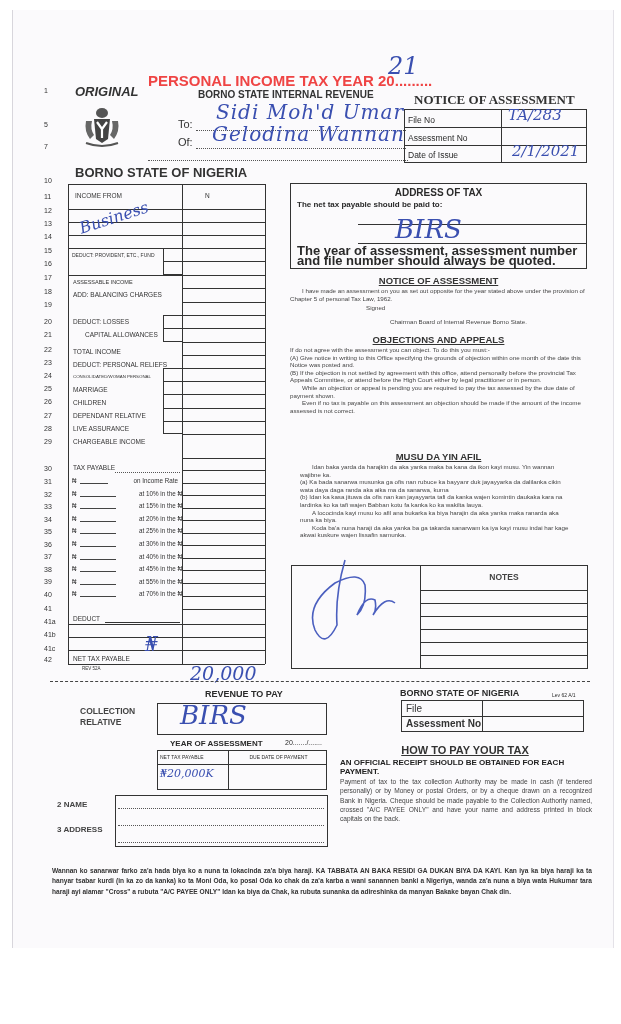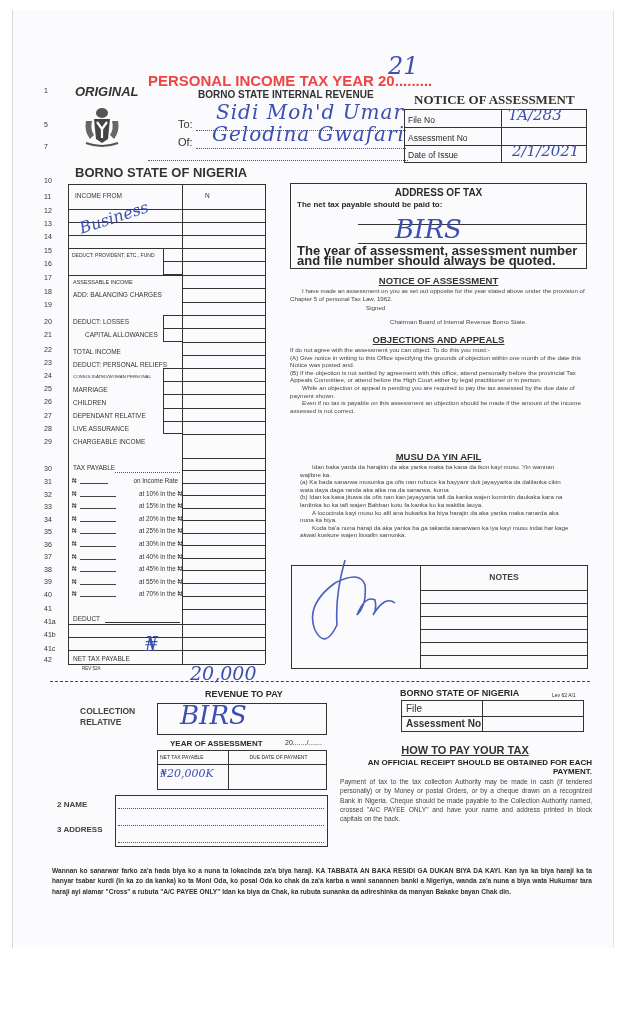--- a/index.html
+++ b/index.html
@@ -36,21 +36,21 @@
   <path d="M4 16 Q2 26 8 34 L12 30 Q8 24 10 16 Z" fill="#666"></path>
   <path d="M36 16 Q38 26 32 34 L28 30 Q32 24 30 16 Z" fill="#666"></path>
   <path d="M4 38 Q20 44 36 38" stroke="#555" stroke-width="2" fill="none"></path>
 </svg>
 
 <div class="abs" style="left:178px;top:118px;font-size:11px;color:#333;">To:</div>
 <div class="dot" style="left:196px;top:130px;width:210px;"></div>
 <div class="hand" style="left:216px;top:100px;font-size:20px;letter-spacing:1px;">Sidi Moh'd Umar</div>
 <div class="abs" style="left:178px;top:136px;font-size:11px;color:#333;">Of:</div>
 <div class="dot" style="left:196px;top:148px;width:210px;"></div>
-<div class="hand" style="left:212px;top:122px;font-size:20px;letter-spacing:1px;">Gelodina Gwafari</div>
+<div class="hand" style="left:212px;top:122px;font-size:20px;letter-spacing:1px;">Gelodina Wannan</div>
 <div class="dot" style="left:148px;top:160px;width:260px;"></div>
 
 <div class="box" style="left:404px;top:109px;width:183px;height:54px;border-width:1.6px;"></div>
 <div class="vl" style="left:501px;top:109px;height:54px;"></div>
 <div class="hl" style="left:404px;top:127px;width:183px;"></div>
 <div class="hl" style="left:404px;top:145px;width:183px;"></div>
 <div class="abs" style="left:408px;top:115px;font-size:8.5px;">File No</div>
 <div class="hand" style="left:508px;top:106px;font-size:15px;">TA/283</div>
 <div class="abs" style="left:408px;top:133px;font-size:8.5px;">Assessment No</div>
 <div class="abs" style="left:508px;top:133px;font-size:8.5px;"></div>
@@ -263,17 +263,17 @@
 <div class="box" style="left:401px;top:700px;width:183px;height:32px;border-width:1.6px;"></div>
 <div class="vl" style="left:482px;top:700px;height:32px;"></div>
 <div class="hl" style="left:401px;top:716px;width:183px;"></div>
 <div class="abs" style="left:406px;top:703px;font-size:10px;font-weight:normal;color:#333;">File</div>
 <div class="abs" style="left:486px;top:703px;font-size:9px;"></div>
 <div class="abs" style="left:406px;top:718px;font-size:10px;font-weight:bold;color:#333;">Assessment No</div>
 <div class="abs" style="left:486px;top:718px;font-size:9px;"></div>
 
 <div class="abs hd" style="left:340px;top:744px;width:250px;font-size:11px;">HOW TO PAY YOUR TAX</div>
 <div class="abs" style="left:340px;top:758px;width:252px;font-size:7.3px;line-height:9.4px;color:#444;">
-  <div style="font-weight:bold;font-size:8px;color:#222;text-align:right;">AN OFFICIAL RECEIPT SHOULD BE OBTAINED FOR EACH PAYMENT.</div>
+  <div style="font-weight:bold;font-size:8px;color:#222;">AN OFFICIAL RECEIPT SHOULD BE OBTAINED FOR EACH PAYMENT.</div>
   <div style="text-align:justify;font-size:6.6px;line-height:9.4px;">Payment of tax to the tax collection Authority may be made in cash (if tendered personally) or by Money or postal Orders, or by a cheque drawn on a recognized Bank in Nigeria. Cheque should be made payable to the Collection Authority named, crossed "A/C PAYEE ONLY" and have your name and address printed in block capitals on the back.</div>
 </div>
 
 <div class="abs" style="left:52px;top:866px;width:540px;font-size:6.6px;line-height:10.4px;font-weight:bold;color:#333;text-align:justify;">Wannan ko sanarwar farko za'a hada biya ko a nuna ta lokacinda za'a biya haraji. KA TABBATA AN BAKA RESIDI GA DUKAN BIYA DA KAYI. Kan iya ka biya haraji ka ta hanyar tsabar kurdi (in ka zo da kanka) ko ta Moni Oda, ko posal Oda ko chak da za'a karba a wani sanannen banki a Nigeriya, wanda za'a nuna a biya wata Hukumar tara haraji ayi alamar "Cross" a rubuta "A/C PAYEE ONLY" Idan ka biya da Chak, ka rubuta sunanka da adireshinka da manyan Bakake bayan Chak din.</div>
 
 </body></html>

